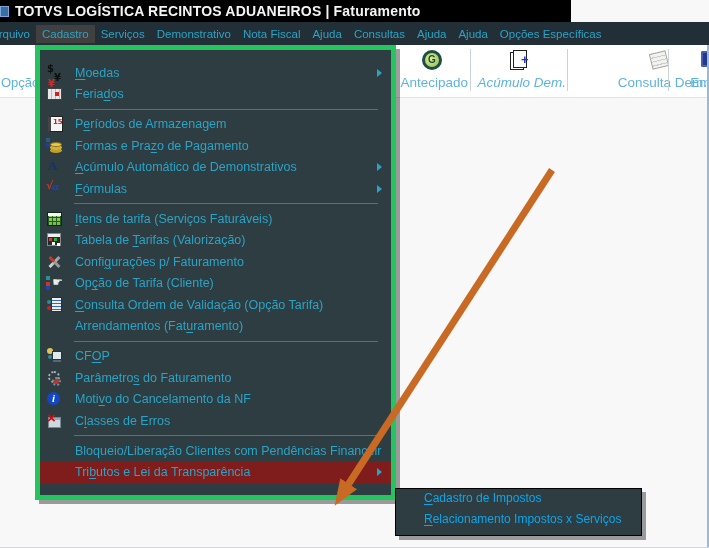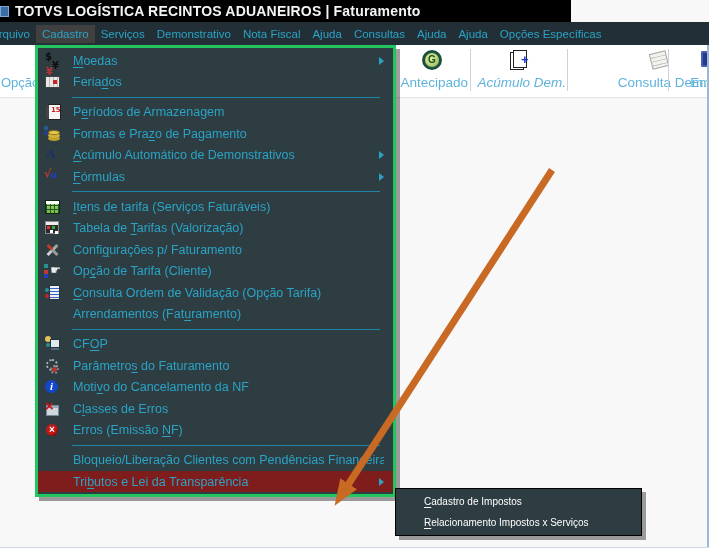--- a/index.html
+++ b/index.html
@@ -39,32 +39,32 @@
     width:15px;height:14px;background:#f2f2ee;border:1px solid #a8a8a0;
     background-image:repeating-linear-gradient(to bottom,transparent 0 3px,#ccc 3px 4px);}
   .tic-emission-icon::before{content:"";position:absolute;left:50%;top:2px;transform:translateX(-50%);
     width:12px;height:16px;background:#223a8c;border-radius:2px;box-shadow:inset 0 0 0 2px #4a5eb0;}
   
   .workspace{position:absolute;left:0;top:98px;width:709px;height:450px;background:#f8f8f8;}
   .frame-right{position:absolute;right:0;top:45px;bottom:0;width:2px;background:#9db8d2;}
   .frame-bottom{position:absolute;left:0;right:0;bottom:0;height:1px;background:#cfd8e0;}
   
   .menu{position:absolute;left:35px;top:45px;width:361px;box-sizing:border-box;background:#2e3d41;
-    border:3px solid #22c55e;box-shadow:4px 4px 0 rgba(0,0,0,.38);padding:2px 0;z-index:20;}
+    border:5px solid #22c55e;box-shadow:4px 4px 0 rgba(0,0,0,.38);padding:12px 0;z-index:20;}
   .mrow{height:21.4px;display:flex;align-items:center;padding:0 9px 0 6px;color:#2aa3c6;font-size:12.5px;cursor:default;}
   .mrow.hl{background:#7f1d1d;}
   .mrow .lbl{white-space:nowrap;overflow:hidden;flex:1;}
   .mrow u{text-decoration:underline;text-underline-offset:2px;}
   .sub-arrow{width:0;height:0;border-top:4px solid transparent;border-bottom:4px solid transparent;
     border-left:5px solid #2aa3c6;margin-left:auto;flex:none;}
   .msep{height:1px;background:#1d86a8;margin:4px 13px 4px 34px;}
   
   .submenu{position:absolute;left:395px;top:488px;width:247px;box-sizing:border-box;background:#2e3d41;
     border:1px solid #000;box-shadow:4px 4px 0 rgba(0,0,0,.38);padding:2px 0;z-index:30;}
-  .smrow{height:21px;display:flex;align-items:center;padding:0 8px 0 28px;color:#ffffff;font-size:10px;white-space:nowrap;cursor:default;}
+  .smrow{height:21px;display:flex;padding:0 8px 0 28px;color:#0ea5e9;font-size:12px;white-space:nowrap;cursor:default;}
   .smrow u{text-decoration:underline;text-underline-offset:2px;}
   
   .ic{width:17px;height:16px;margin-right:12px;position:relative;flex:none;}
   .ic-currency-icon::before{content:"$";position:absolute;left:1px;top:-2px;color:#0e0e0e;font:bold 10px "DejaVu Sans",sans-serif;}
   .ic-currency-icon::after{content:"¥";position:absolute;right:2px;bottom:-2px;color:#0e0e0e;font:bold 10px "DejaVu Sans",sans-serif;
     text-shadow:-6px 6px 0 #b33;}
   .ic-calendar-icon::before{content:"";position:absolute;left:1px;top:2px;width:13px;height:10px;background:#e8e8e8;border:1px solid #444;
     background-image:repeating-linear-gradient(to right,transparent 0 3px,#bbb 3px 4px);}
   .ic-calendar-icon::after{content:"";position:absolute;left:9px;top:6px;width:4px;height:4px;background:#c22;}
   .ic-calendar-period-icon::before{content:"";position:absolute;left:2px;top:0;width:11px;height:14px;background:#f5f5f5;
@@ -217,24 +217,20 @@
       <span class="lbl">Parâmetro<u>s</u> do Faturamento</span>
     </div>
     <div class="mrow">
       <span class="ic ic-info-icon"></span>
       <span class="lbl">Moti<u>v</u>o do Cancelamento da NF</span>
     </div>
     <div class="mrow">
       <span class="ic ic-error-class-icon"></span>
       <span class="lbl">C<u>l</u>asses de Erros</span>
     </div>
-    <div class="mrow">
-      <span class="ic ic-error-circle-icon"></span>
-      <span class="lbl">Erros (Emissão <u>N</u>F)</span>
-    </div>
     <div class="msep"></div>
     <div class="mrow">
       <span class="ic"></span>
       <span class="lbl">Bloqueio/Liberação Clientes com Pendências Financeiras</span>
     </div>
     <div class="mrow hl">
       <span class="ic"></span>
       <span class="lbl">Tri<u>b</u>utos e Lei da Transparência</span>
       <span class="sub-arrow"></span>
     </div>

